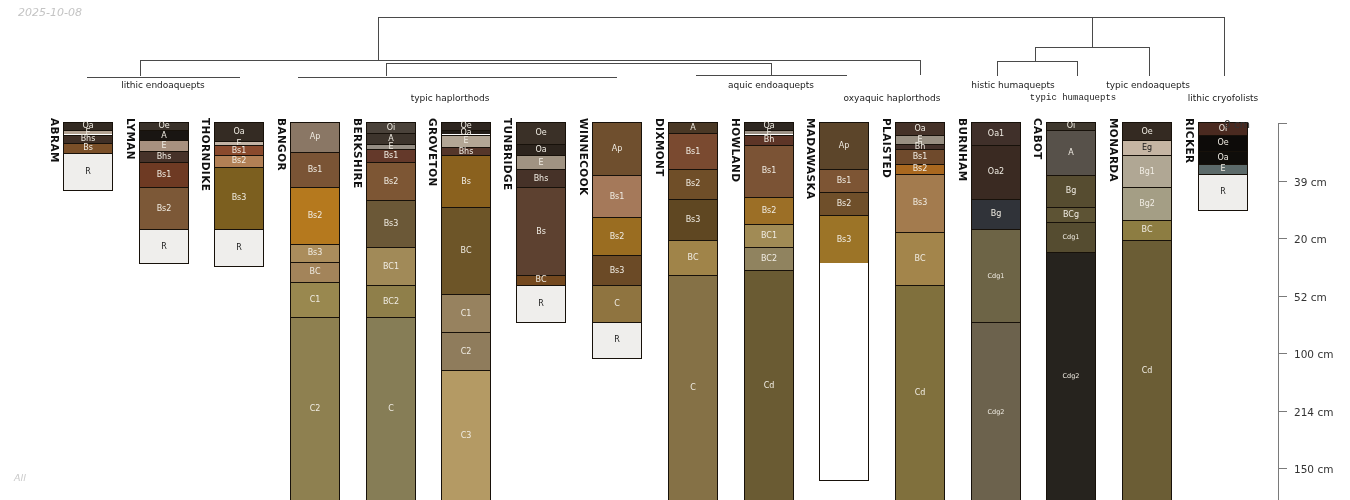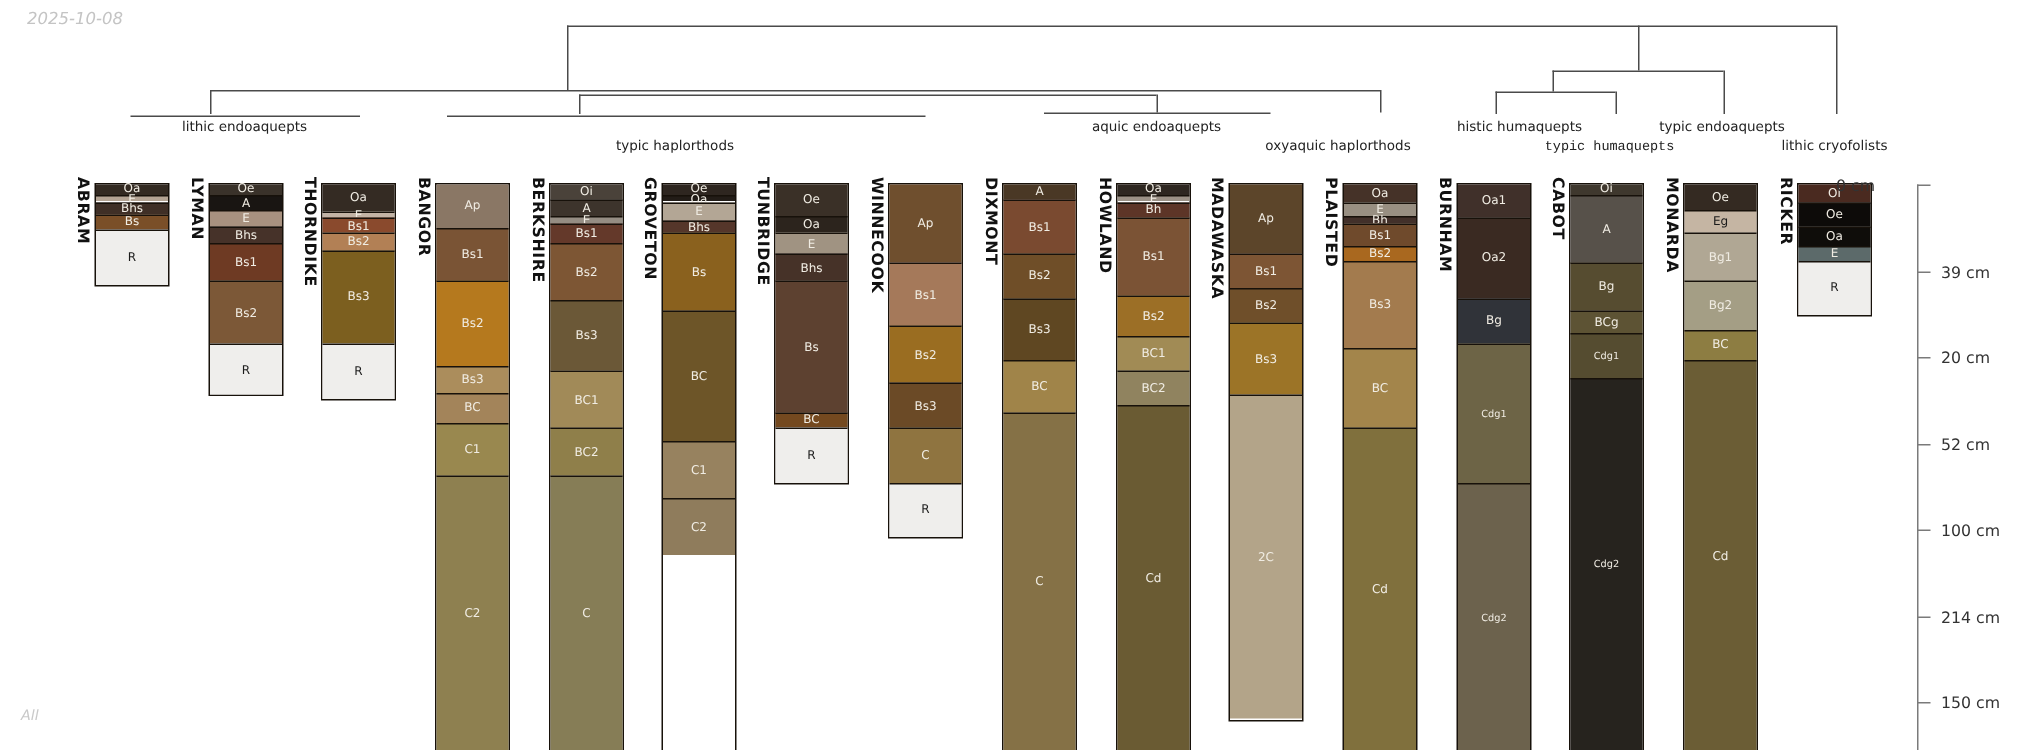--- a/index.html
+++ b/index.html
@@ -197,20 +197,23 @@
         </div>
         <div class="horizon bt" style="top: 83.95px; height: 87.4px; background: rgb(109, 85, 40);">
           <span style="color: rgb(240, 236, 227);">BC</span>
         </div>
         <div class="horizon bt" style="top: 171.35px; height: 37.95px; background: rgb(151, 130, 95);">
           <span style="color: rgb(240, 236, 227);">C1</span>
         </div>
         <div class="horizon bt" style="top: 209.3px; height: 37.95px; background: rgb(143, 124, 92);">
           <span style="color: rgb(240, 236, 227);">C2</span>
         </div>
+        <div class="horizon bt" style="top: 247.25px; height: 129.95px; background: rgb(180, 154, 100);">
+          <span style="color: rgb(240, 236, 227);">C3</span>
+        </div>
       </div>
       <div class="col-name" style="left: 513px; top: 118px;">TUNBRIDGE</div>
       <div class="col" style="left: 516px; top: 122px; width: 50px; height: 200.95px;">
         <div class="horizon" style="top: 0px; height: 20.7px; background: rgb(58, 48, 39);">
           <span style="color: rgb(240, 236, 227);">Oe</span>
         </div>
         <div class="horizon bt" style="top: 20.7px; height: 11.5px; background: rgb(44, 36, 29);">
           <span style="color: rgb(240, 236, 227);">Oa</span>
         </div>
         <div class="horizon bt" style="top: 32.2px; height: 13.8px; background: rgb(160, 147, 130);">
@@ -304,23 +307,20 @@
           <span style="color: rgb(240, 236, 227);">Ap</span>
         </div>
         <div class="horizon bt" style="top: 46px; height: 23px; background: rgb(125, 85, 52);">
           <span style="color: rgb(240, 236, 227);">Bs1</span>
         </div>
         <div class="horizon bt" style="top: 69px; height: 23px; background: rgb(111, 79, 42);">
           <span style="color: rgb(240, 236, 227);">Bs2</span>
         </div>
         <div class="horizon bt" style="top: 92px; height: 48.3px; background: rgb(156, 116, 39);">
           <span style="color: rgb(240, 236, 227);">Bs3</span>
-        </div>
-        <div class="horizon bt" style="top: 140.3px; height: 216.2px; background: rgb(179, 164, 137);">
-          <span style="color: rgb(240, 236, 227);">2C</span>
         </div>
       </div>
       <div class="col-name" style="left: 892px; top: 118px;">PLAISTED</div>
       <div class="col" style="left: 895px; top: 122px; width: 50px; height: 379.2px;">
         <div class="horizon" style="top: 0px; height: 11.5px; background: rgb(69, 50, 40);">
           <span style="color: rgb(240, 236, 227);">Oa</span>
         </div>
         <div class="horizon bt" style="top: 11.5px; height: 9.2px; background: rgb(152, 143, 130);">
           <span style="color: rgb(240, 236, 227);">E</span>
         </div>

